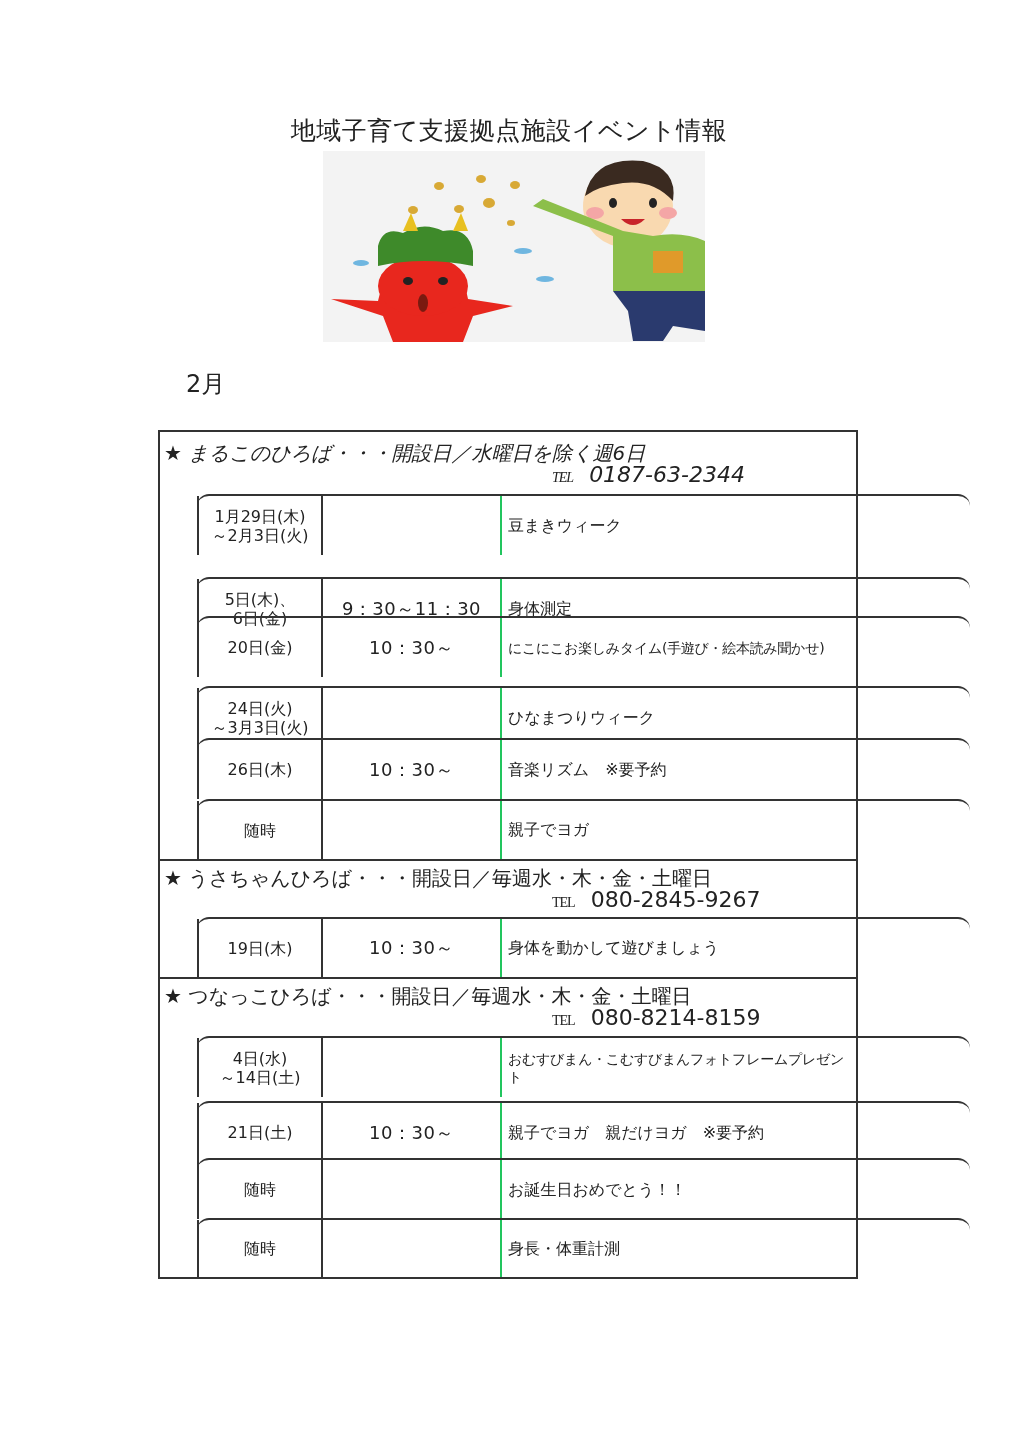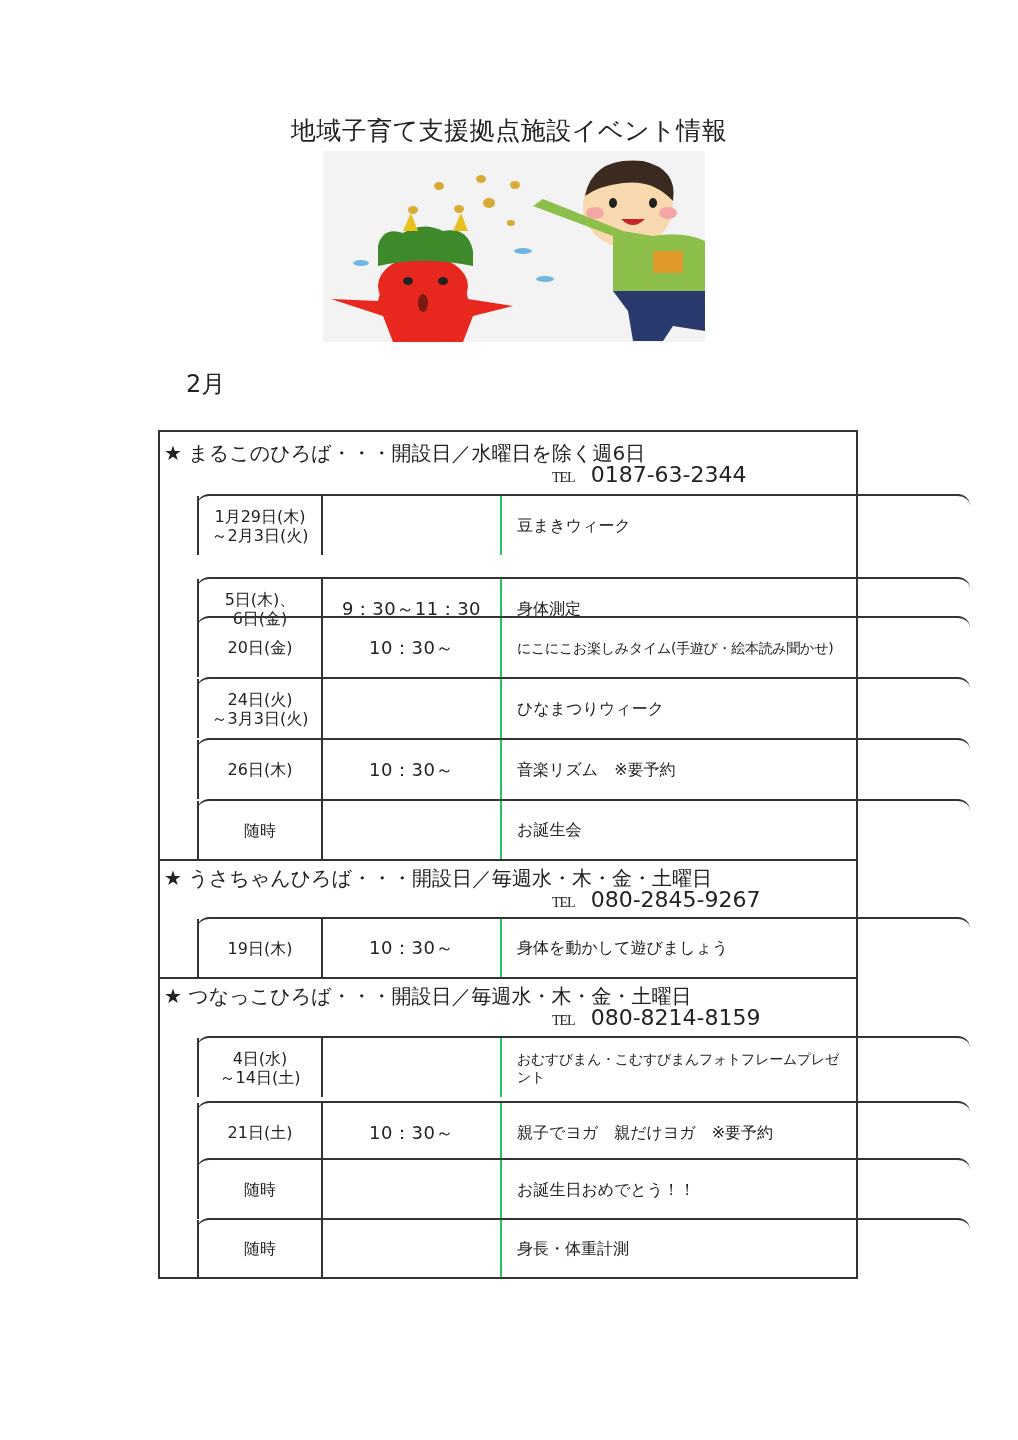--- a/index.html
+++ b/index.html
@@ -21,21 +21,21 @@
   .hline { position: absolute; left: 0; width: 100%; height: 0; border-top: 2px solid #333; }
 
   .row { position: absolute; left: 37px; width: 773px; height: 61px; box-sizing: border-box;
          border-top: 2px solid #333; border-radius: 12px; }
   .cell { position: absolute; top: 0; bottom: 0; display: flex; align-items: center;
           box-sizing: border-box; }
   .c-date { left: 0; width: 126px; border-left: 2px solid #333; border-right: 2px solid #333;
             justify-content: center; text-align: center; font-size: 16px; line-height: 19px; }
   .c-time { left: 126px; width: 179px; border-right: 2px solid #22c55e; justify-content: center;
             font-size: 18px; letter-spacing: 0.5px; }
-  .c-evt { left: 305px; width: 356px; padding-left: 15px; padding-right: 6px; font-size: 16px;
+  .c-evt { left: 305px; width: 356px; padding-left: 6px; padding-right: 6px; font-size: 16px;
            line-height: 18px; }
   .c-evt.small { font-size: 14px; letter-spacing: -0.3px; }
 </style>
 </head>
 <body>
 
 <div class="title">地域子育て支援拠点施設イベント情報</div>
 
 <div class="illus">
   <svg width="382" height="191" viewBox="0 0 382 191">
@@ -76,21 +76,21 @@
     <path d="M210 55 L290 85 L290 140 L382 140 L382 90 Q360 80 330 85 L300 80 L220 48 Z" fill="#8cbf4a"></path>
     <rect x="330" y="100" width="30" height="22" fill="#e09a2a"></rect>
     <path d="M290 140 L382 140 L382 180 L350 175 L340 190 L310 190 L305 160 Z" fill="#2a3a6e"></path>
   </svg>
 </div>
 
 <div class="month">2月</div>
 
 <div class="outer">
 
-  <div class="sec-head" style="top:0; height:44px;">
+  <div class="sec-head" style="top:0; height:44px;font-style:italic;">
     <div class="name">★ まるこのひろば・・・開設日／水曜日を除く週6日</div>
     <div class="tel"><span class="lbl">TEL</span><span>0187-63-2344</span></div>
   </div>
 
   <div class="row" style="top:62px;">
     <div class="cell c-date">
         <span style="white-space:pre-line">1月29日(木)
 ～2月3日(火)</span>
       </div>
     <div class="cell c-time"></div>
@@ -104,41 +104,41 @@
     <div class="cell c-time">9：30～11：30</div>
     <div class="cell c-evt">身体測定</div>
   </div>
   <div class="row" style="top:184px;">
     <div class="cell c-date">
         <span style="white-space:pre-line">20日(金)</span>
       </div>
     <div class="cell c-time">10：30～</div>
     <div class="cell c-evt small">にこにこお楽しみタイム(手遊び・絵本読み聞かせ)</div>
   </div>
-  <div class="row" style="top:245px;">
+  <div class="row" style="top:254px;">
     <div class="cell c-date">
         <span style="white-space:pre-line">24日(火)
 ～3月3日(火)</span>
       </div>
     <div class="cell c-time"></div>
     <div class="cell c-evt">ひなまつりウィーク</div>
   </div>
   <div class="row" style="top:306px;">
     <div class="cell c-date">
         <span style="white-space:pre-line">26日(木)</span>
       </div>
     <div class="cell c-time">10：30～</div>
     <div class="cell c-evt">音楽リズム　※要予約</div>
   </div>
   <div class="row" style="top:367px; height:60px;">
     <div class="cell c-date">
         <span style="white-space:pre-line">随時</span>
       </div>
     <div class="cell c-time"></div>
-    <div class="cell c-evt">お誕生会</div>
+    <div class="cell c-evt">親子でヨガ</div>
   </div>
 
   <div class="hline" style="top:427px;"></div>
   <div class="sec-head" style="top:429px; height:72px;">
     <div class="name" style="top:4px;">★ うさちゃんひろば・・・開設日／毎週水・木・金・土曜日</div>
     <div class="tel" style="top:26px;"><span class="lbl">TEL</span><span>080-2845-9267</span></div>
   </div>
 
   <div class="row" style="top:485px; height:60px;">
     <div class="cell c-date">

